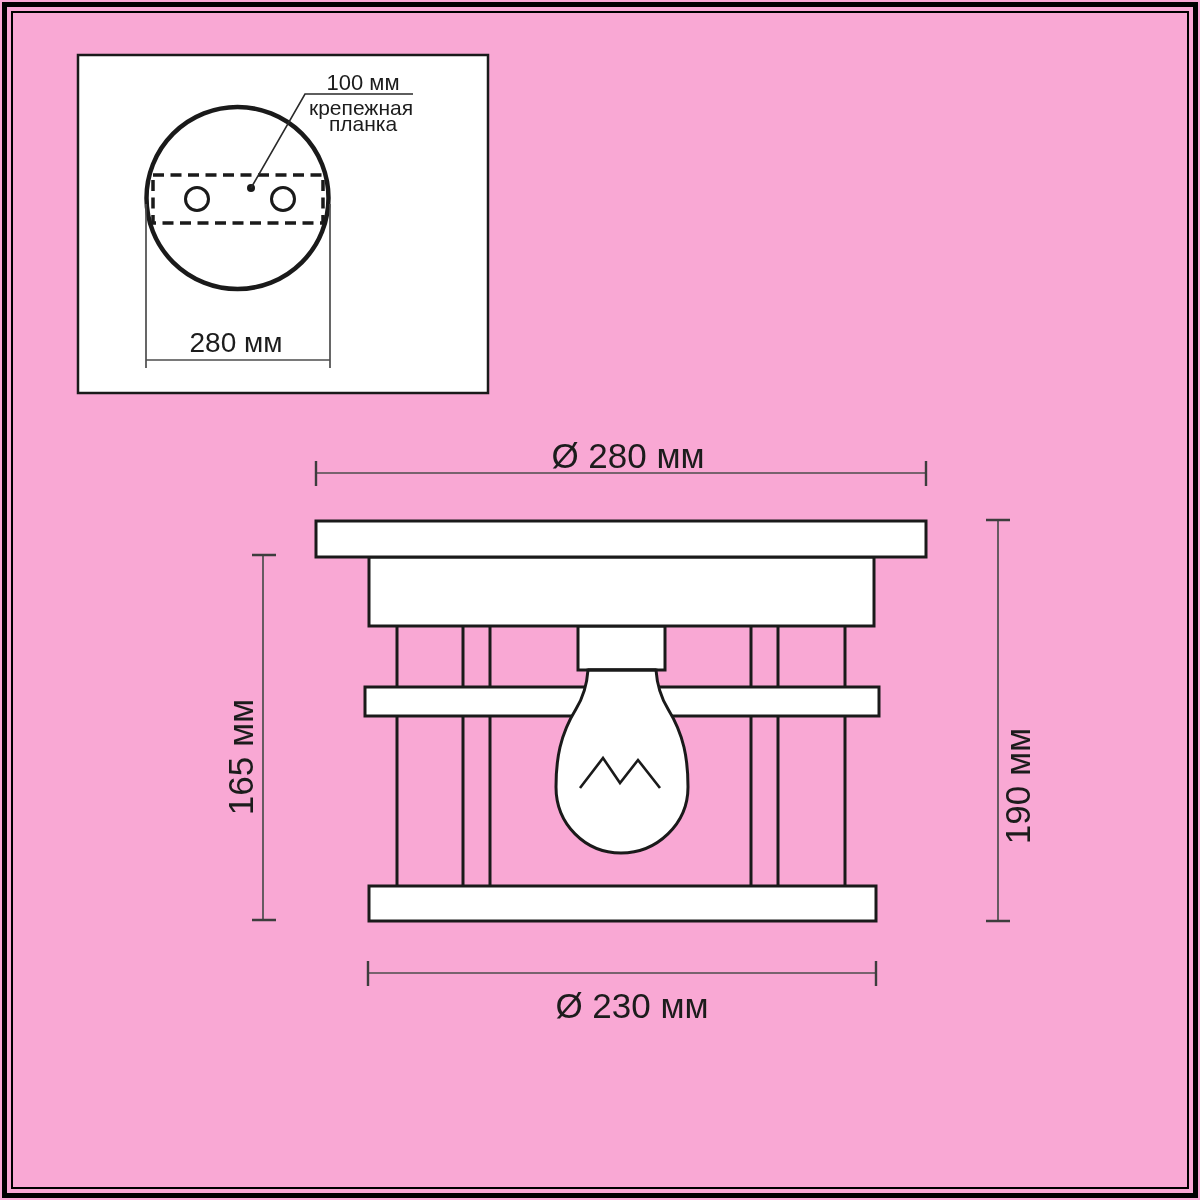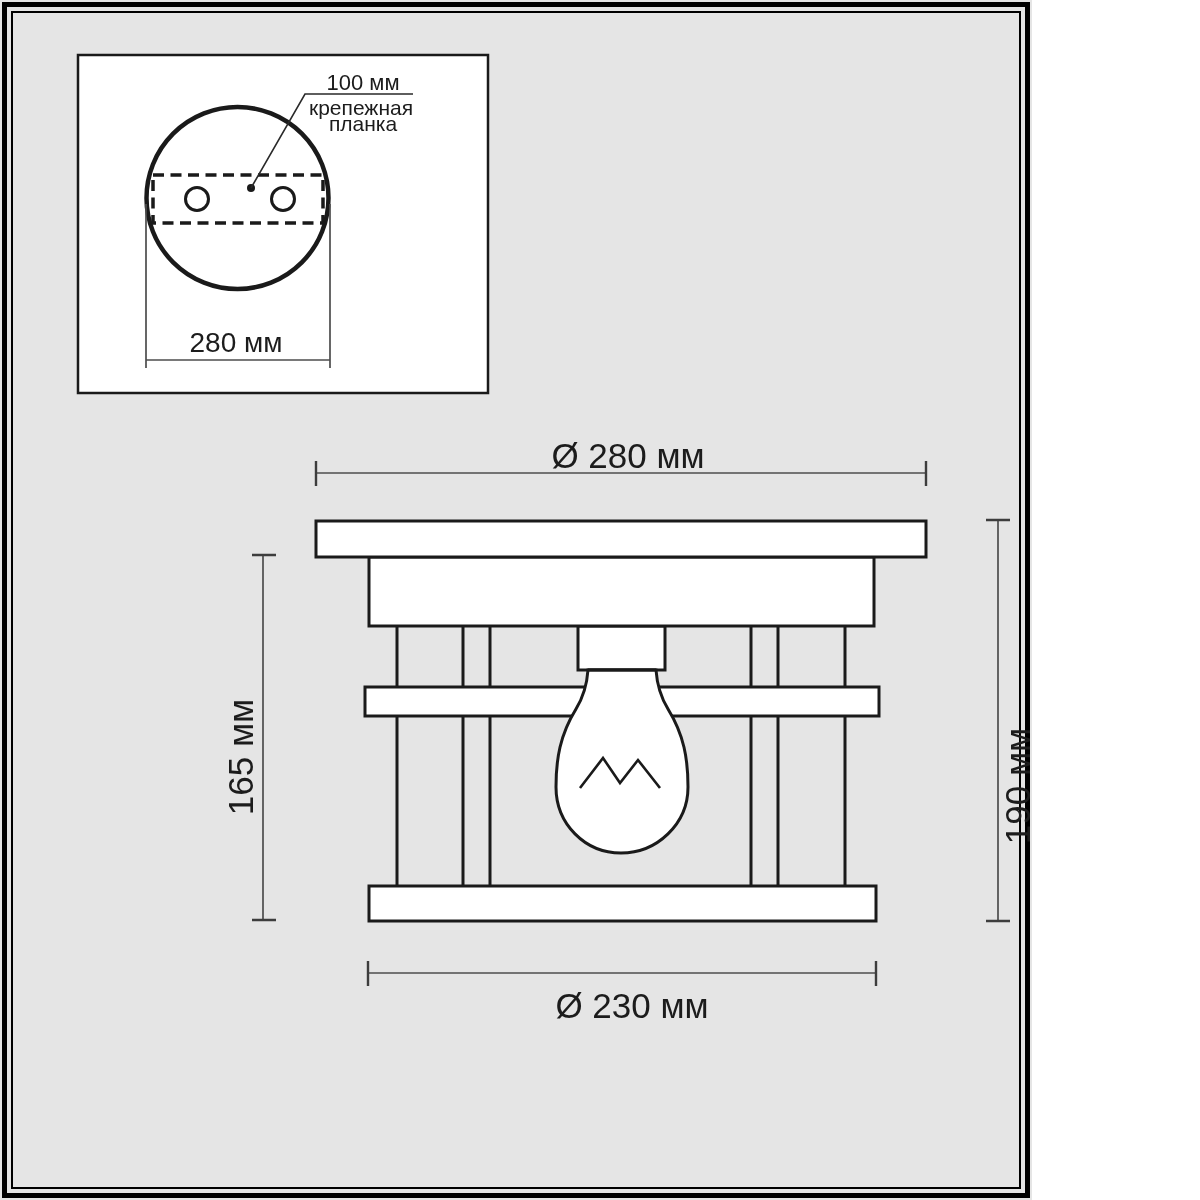--- a/index.html
+++ b/index.html
@@ -1,19 +1,19 @@
 <!DOCTYPE html>
 <html><head>
 <meta charset="utf-8">
 <style>
   html,body{margin:0;padding:0;background:#ffffff;}
   .page{
     position:relative;
-    width:1032px;height:1200px;
-    background:#e5e5e5;
+    width:1200px;height:1200px;
+    background:#f9a8d4;
     font-family:"Liberation Sans", sans-serif;
     overflow:hidden;
   }
   .frame-outer{
     position:absolute;inset:2px;
     border:5px solid #000000;
     pointer-events:none;
   }
   .frame-inner{
     position:absolute;inset:11px;

